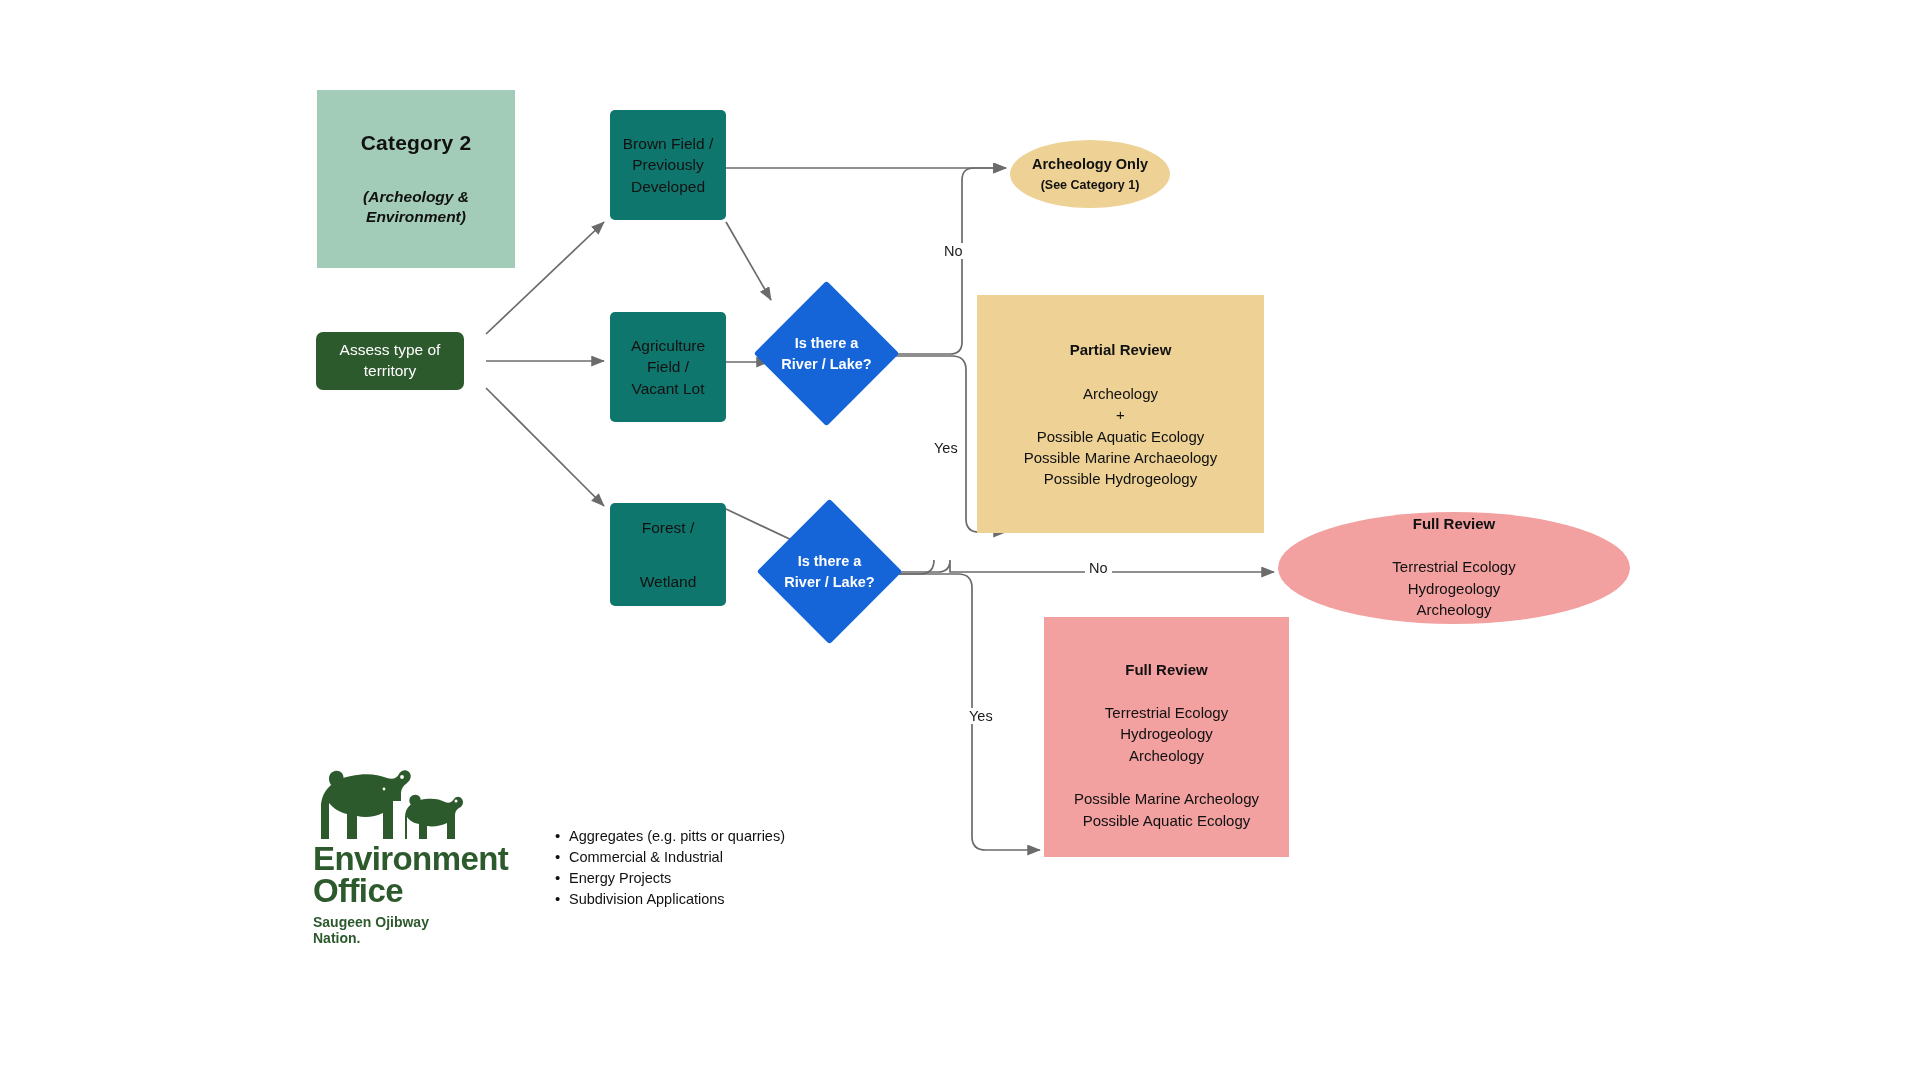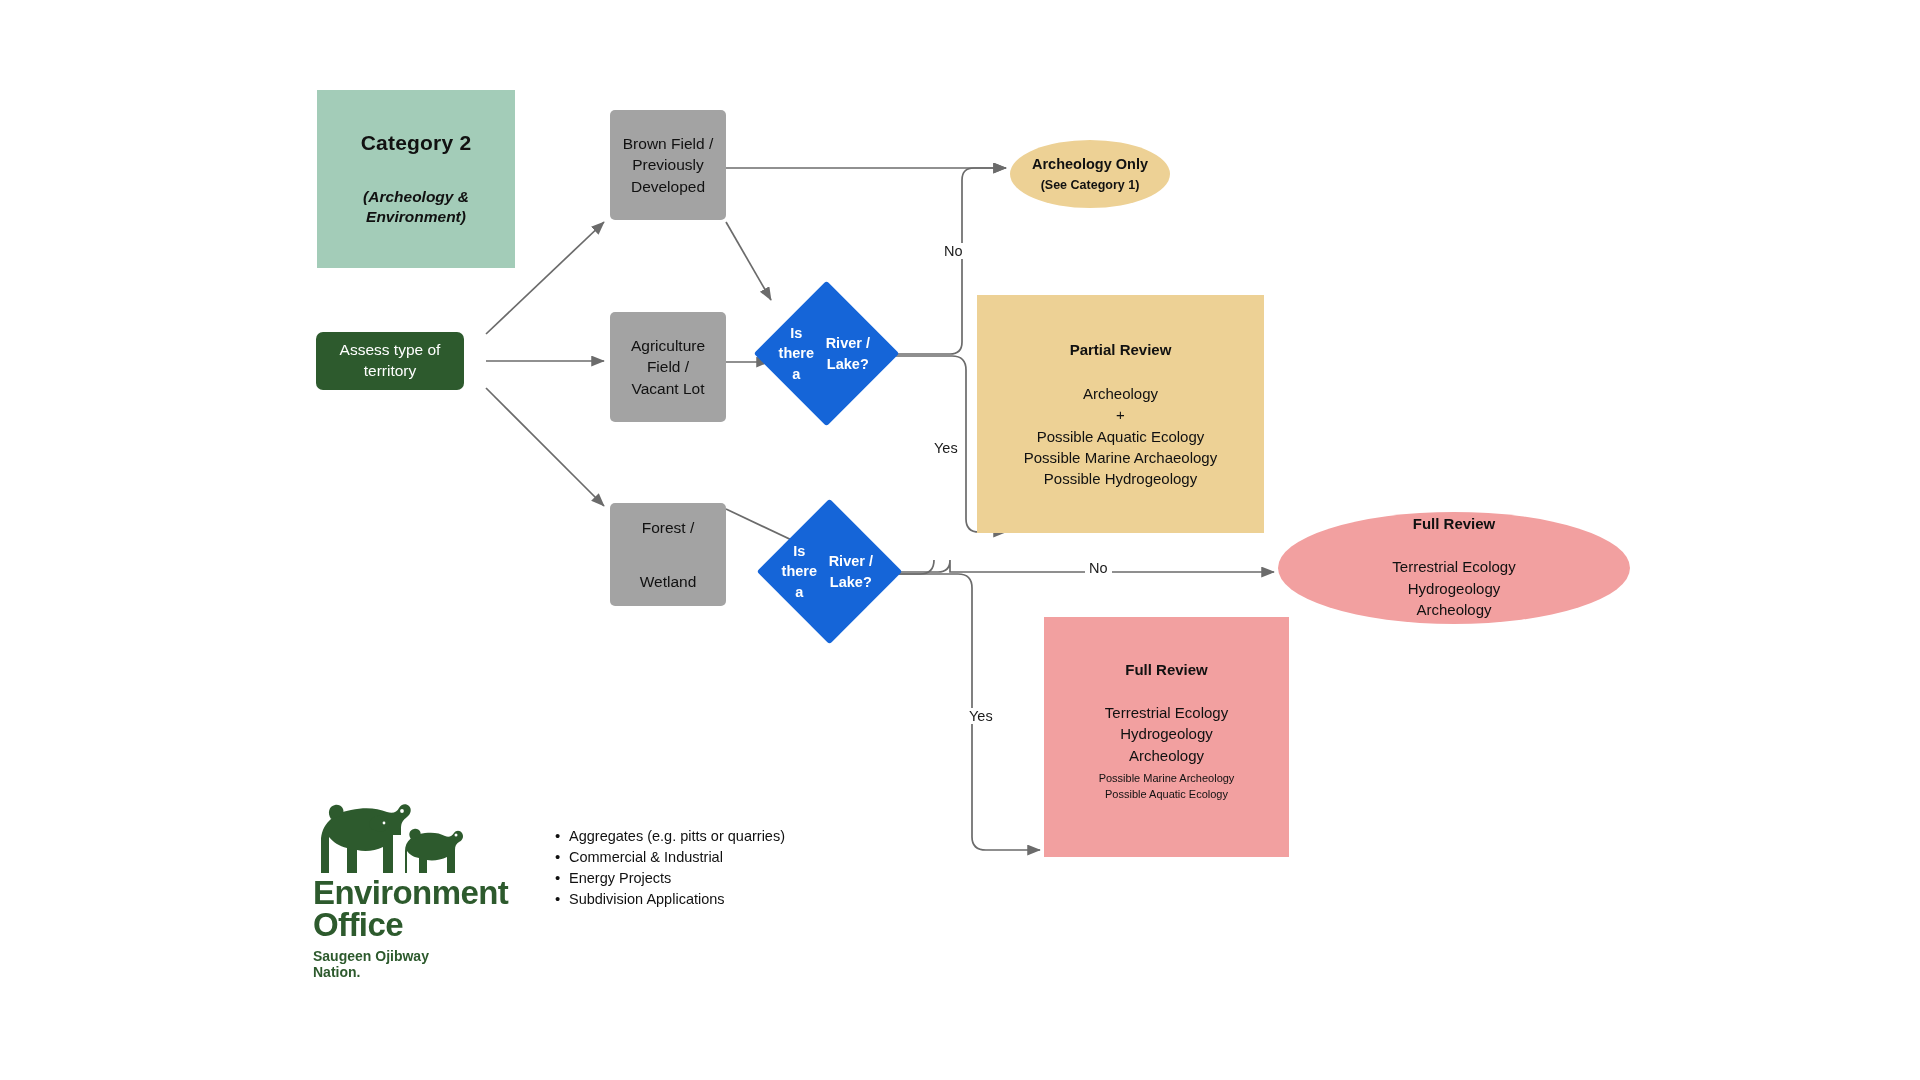--- a/index.html
+++ b/index.html
@@ -24,35 +24,35 @@
 
   
   #start-node{
     left:316px;top:332px;width:148px;height:58px;
     background:#2d5a2d;border-radius:7px;color:#ffffff;
     font-size:15.5px;line-height:1.35;
   }
 
   
   .purple-box{
-    background:#a3a3a3;border-radius:5px;font-size:15.5px;line-height:1.38;color:#111;
+    background:#0f766e;border-radius:5px;font-size:15.5px;line-height:1.38;color:#111;
   }
   #box-brownfield{left:610px;top:110px;width:116px;height:110px;}
   #box-agriculture{left:610px;top:312px;width:116px;height:110px;}
   #box-forest{left:610px;top:503px;width:116px;height:103px;gap:32px;}
 
   
   .diamond-wrap{position:absolute;}
   .diamond-wrap .dshape{
     position:absolute;left:0;top:0;width:100%;height:100%;
     background:#1565d8;transform:rotate(45deg);border-radius:3px;
   }
   .diamond-wrap .dlabel{
     position:absolute;left:0;top:0;width:100%;height:100%;
-    display:flex;flex-direction:row;align-items:center;justify-content:center;
+    display:flex;flex-direction:column;align-items:center;justify-content:center;
     color:#ffffff;font-weight:bold;font-size:14.5px;line-height:1.4;text-align:center;
   }
   #diamond-1{left:775px;top:302px;width:103px;height:103px;}
   #diamond-2{left:778px;top:520px;width:103px;height:103px;}
 
   
   #ellipse-archeology{
     left:1010px;top:140px;width:160px;height:68px;
     background:#edd195;border-radius:50%;text-align:center;
   }
@@ -75,30 +75,30 @@
   #ellipse-full .title{font-size:15px;font-weight:bold;}
   #ellipse-full .lines{font-size:15px;line-height:1.43;margin-top:24px;}
 
   
   #box-full{
     left:1044px;top:617px;width:245px;height:240px;
     background:#f2a0a0;justify-content:flex-start;padding-top:44px;
   }
   #box-full .title{font-size:15px;font-weight:bold;}
   #box-full .lines{font-size:15px;line-height:1.43;margin-top:24px;}
-  #box-full .lines2{font-size:11px;line-height:1.43;margin-top:5px;}
+  #box-full .lines2{font-size:15px;line-height:1.43;margin-top:22px;}
 
   
   .edge-label{
     position:absolute;font-size:14.5px;color:#1a1a1a;background:#ffffff;
     padding:0 4px;white-space:nowrap;
   }
 
   
-  #logo{position:absolute;left:313px;top:795px;width:200px;}
+  #logo{position:absolute;left:313px;top:761px;width:200px;}
   #logo .logo-mark{width:190px;height:80px;display:block;}
   #logo .logo-word{
     font-size:33px;font-weight:bold;color:#2d5a2d;line-height:0.98;
     letter-spacing:-0.6px;margin-top:2px;
   }
   #logo .logo-sub{
     font-size:14px;font-weight:bold;color:#2d5a2d;line-height:1.18;margin-top:6px;
   }
 
   

